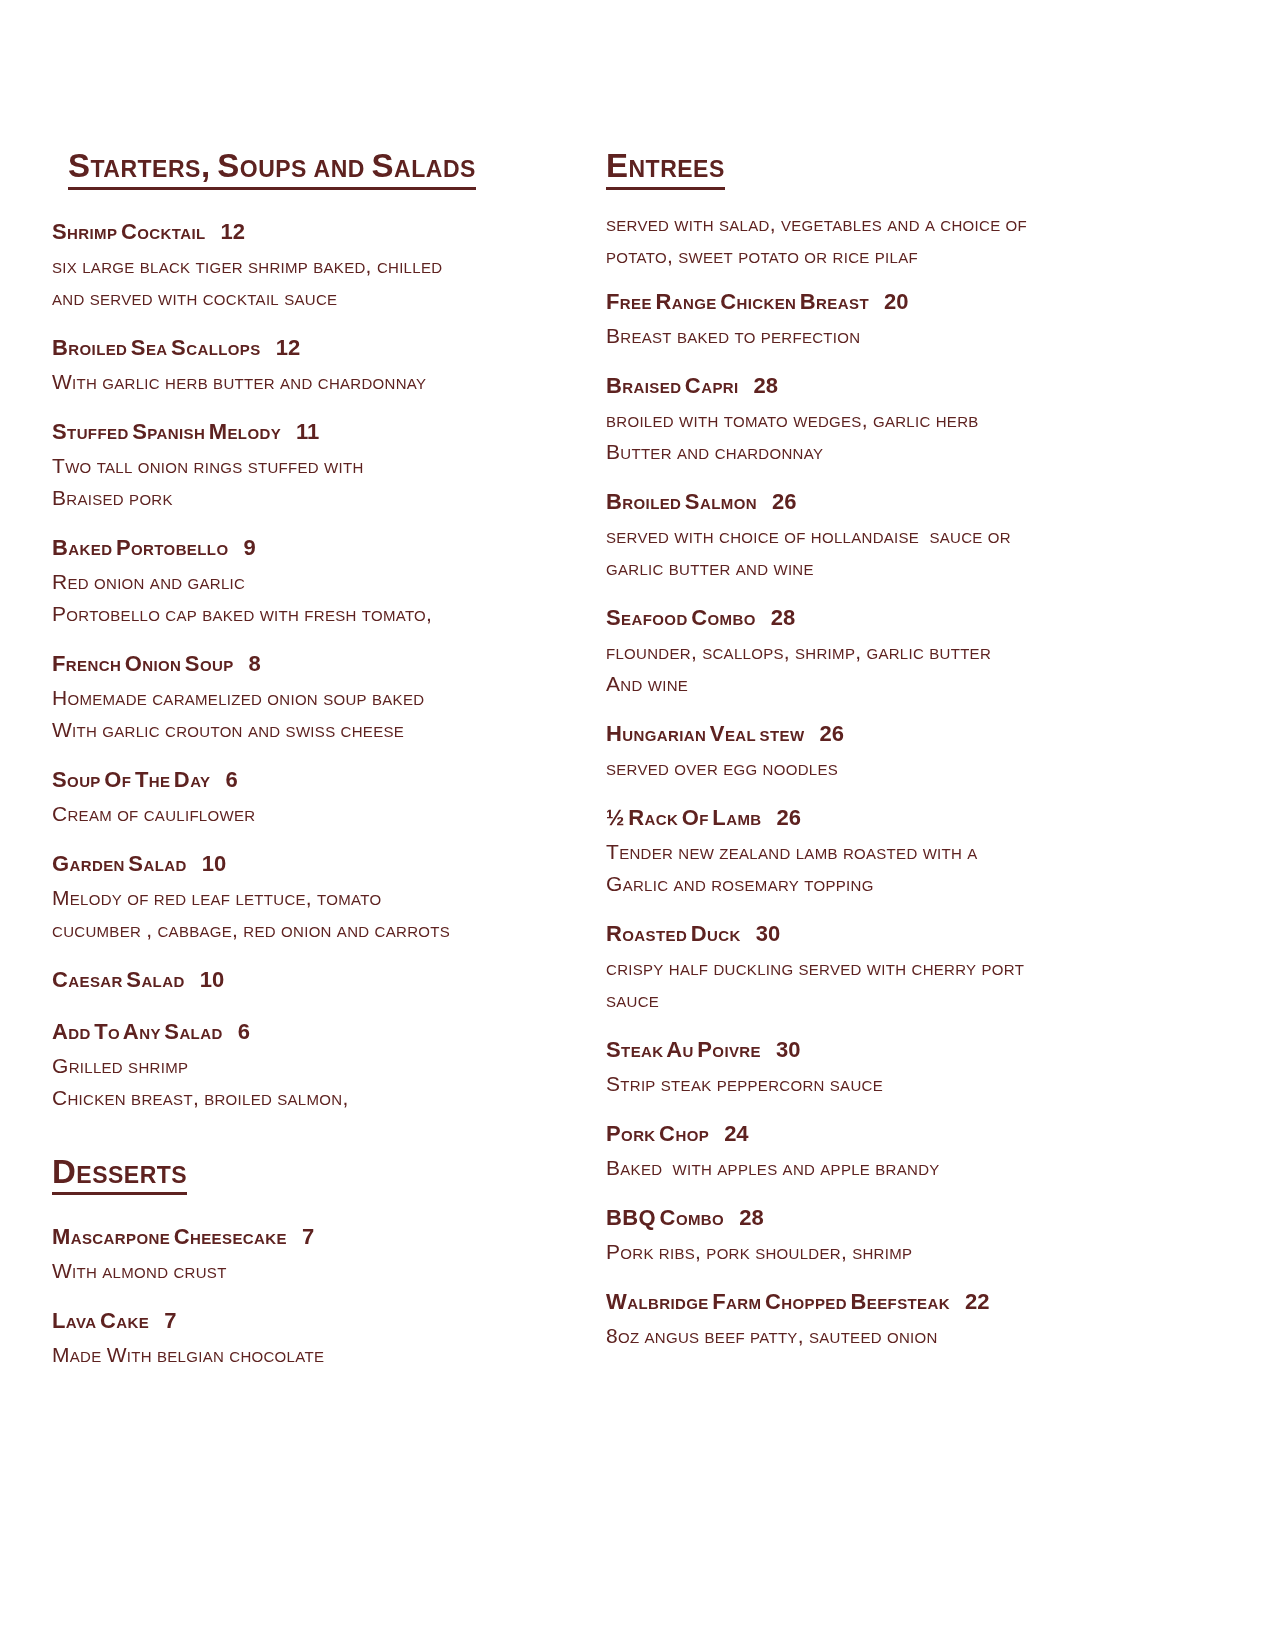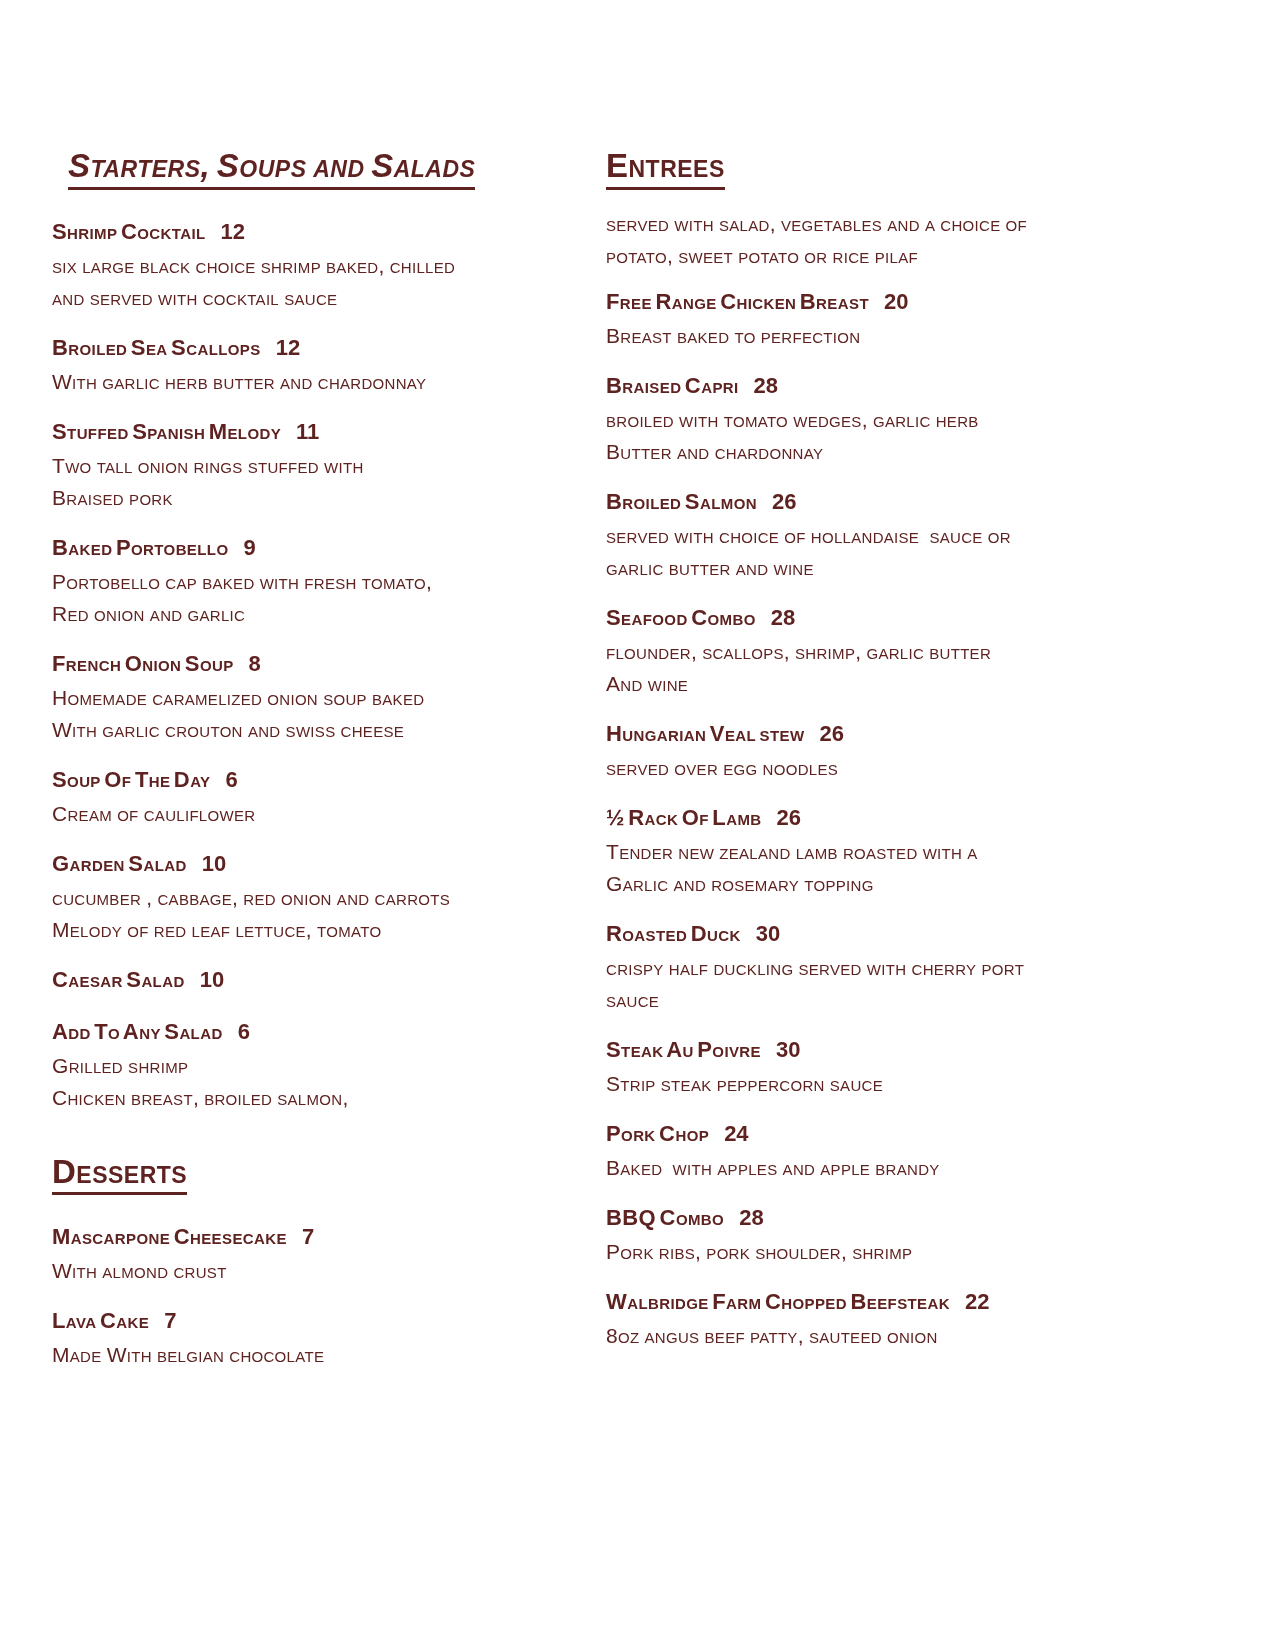--- a/index.html
+++ b/index.html
@@ -17,21 +17,21 @@
     color: #5e2220;
   }
   .col {
     position: absolute;
     top: 148px;
   }
   .col-left  { left: 52px;  width: 548px; }
   .col-right { left: 606px; width: 662px; }
 
   .section-header { margin: 0 0 26px 0; }
-  .section-header.indented { padding-left: 16px; font-style: italic; }
+  .section-header.indented { padding-left: 16px; }
   .section-title {
     display: inline-block;
     font-size: 33px;
     font-weight: 700;
     letter-spacing: 0.5px;
     word-spacing: -3px;
     line-height: 1.08;
     border-bottom: 3px solid currentColor;
     padding-bottom: 3px;
   }
@@ -63,50 +63,50 @@
 </style>
 </head>
 <body>
 
 <div id="menu-root">
     <div class="col col-left">
       <section class="section">
         <div class="section-header indented"><span class="section-title">Starters, Soups and Salads</span></div>
         <div class="item">
           <div class="name-row"><span class="item-name">Shrimp Cocktail</span><span class="item-price">12</span></div>
-          <div class="desc-line">six large black choice shrimp baked, chilled</div>
+          <div class="desc-line">six large black tiger shrimp baked, chilled</div>
           <div class="desc-line">and served with cocktail sauce</div>
         </div>
         <div class="item">
           <div class="name-row"><span class="item-name">Broiled Sea Scallops</span><span class="item-price">12</span></div>
           <div class="desc-line">With garlic herb butter and chardonnay</div>
         </div>
         <div class="item">
           <div class="name-row"><span class="item-name">Stuffed Spanish Melody</span><span class="item-price">11</span></div>
           <div class="desc-line">Two tall onion rings stuffed with</div>
           <div class="desc-line">Braised pork</div>
         </div>
         <div class="item">
           <div class="name-row"><span class="item-name">Baked Portobello</span><span class="item-price">9</span></div>
+          <div class="desc-line">Red onion and garlic</div>
           <div class="desc-line">Portobello cap baked with fresh tomato,</div>
-          <div class="desc-line">Red onion and garlic</div>
         </div>
         <div class="item">
           <div class="name-row"><span class="item-name">French Onion Soup</span><span class="item-price">8</span></div>
           <div class="desc-line">Homemade caramelized onion soup baked</div>
           <div class="desc-line">With garlic crouton and swiss cheese</div>
         </div>
         <div class="item">
           <div class="name-row"><span class="item-name">Soup Of The Day</span><span class="item-price">6</span></div>
           <div class="desc-line">Cream of cauliflower</div>
         </div>
         <div class="item">
           <div class="name-row"><span class="item-name">Garden Salad</span><span class="item-price">10</span></div>
+          <div class="desc-line">Melody of red leaf lettuce, tomato</div>
           <div class="desc-line">cucumber , cabbage, red onion and carrots</div>
-          <div class="desc-line">Melody of red leaf lettuce, tomato</div>
         </div>
         <div class="item">
           <div class="name-row"><span class="item-name">Caesar Salad</span><span class="item-price">10</span></div>
         </div>
         <div class="item">
           <div class="name-row"><span class="item-name">Add To Any Salad</span><span class="item-price">6</span></div>
           <div class="desc-line">Grilled shrimp</div>
           <div class="desc-line">Chicken breast, broiled salmon,</div>
         </div>
       </section>

